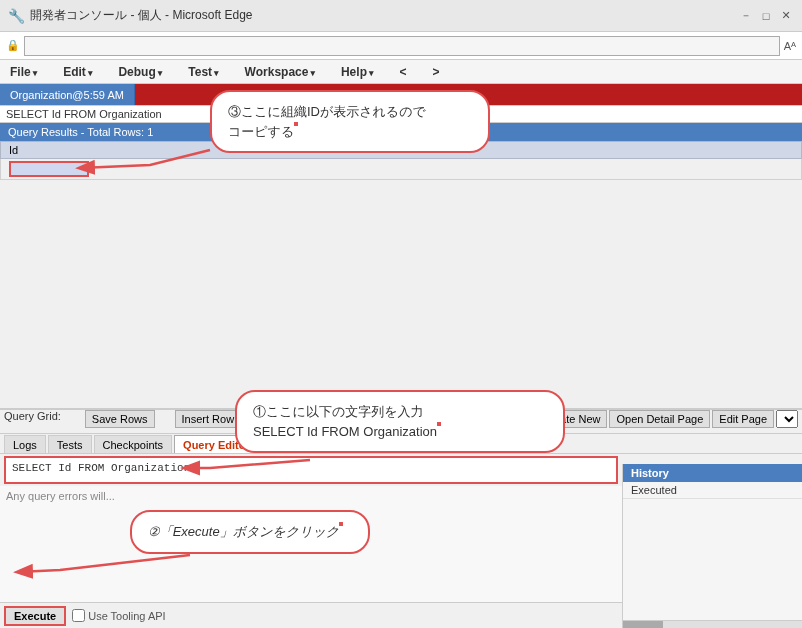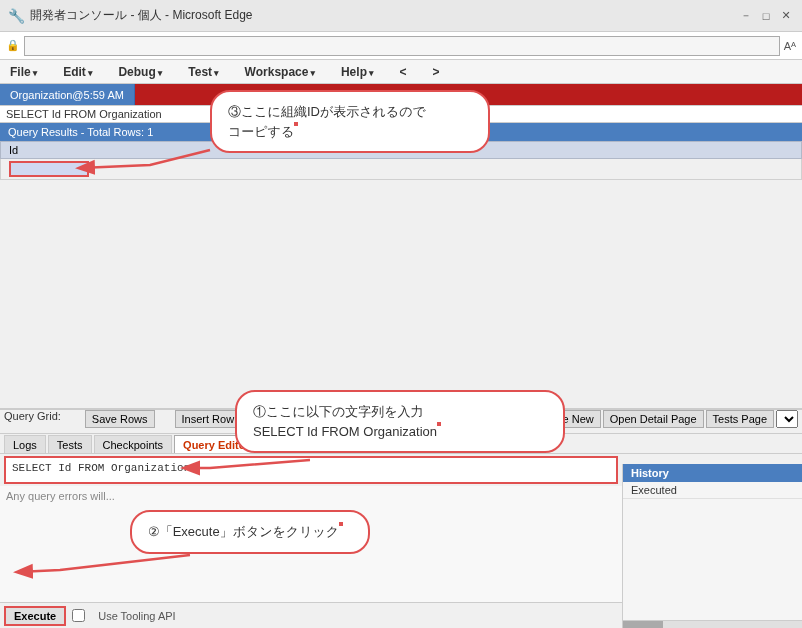--- a/index.html
+++ b/index.html
@@ -209,21 +209,21 @@
       padding: 2px 8px;
       background: #e0e0e0;
       border: 2px solid #e05050;
       font-size: 11px;
       cursor: pointer;
       font-weight: bold;
     }
     .checkbox-label {
       display: flex;
       align-items: center;
-      gap: 13px;
+      gap: 3px;
       font-size: 11px;
       color: #555;
     }
 
     
     .right-panel {
       width: 180px;
       background: #f5f5f5;
       border-left: 1px solid #ccc;
       display: flex;
@@ -297,20 +297,21 @@
     .bubble-2 {
       top: 390px;
       left: 235px;
       width: 330px;
     }
     
     .bubble-3 {
       top: 510px;
       left: 130px;
       width: 240px;
+      font-style: italic;
     }
 
     .page-wrapper {
       position: relative;
       width: 802px;
       height: 628px;
       overflow: hidden;
     }
 
     .results-area {
@@ -397,21 +398,21 @@
     <div class="query-toolbar">
       <span style="font-size:11px;color:#333;margin-right:4px;">Query Grid:</span>
       <button class="toolbar-btn">Save Rows</button>
       <button class="toolbar-btn">Insert Row</button>
       <button class="toolbar-btn">Delete Row</button>
       <button class="toolbar-btn">Refre...</button>
       <div class="toolbar-spacer"></div>
       <div class="toolbar-right">
         <button class="toolbar-btn">Create New</button>
         <button class="toolbar-btn">Open Detail Page</button>
-        <button class="toolbar-btn">Tests Page</button>
+        <button class="toolbar-btn">Edit Page</button>
         <select style="height:18px;font-size:11px;"></select>
       </div>
     </div>
 
     <div class="tabs-row">
       <button class="tab-btn">Logs</button>
       <button class="tab-btn">Tests</button>
       <button class="tab-btn">Checkpoints</button>
       <button class="tab-btn active">Query Editor</button>
     </div>

